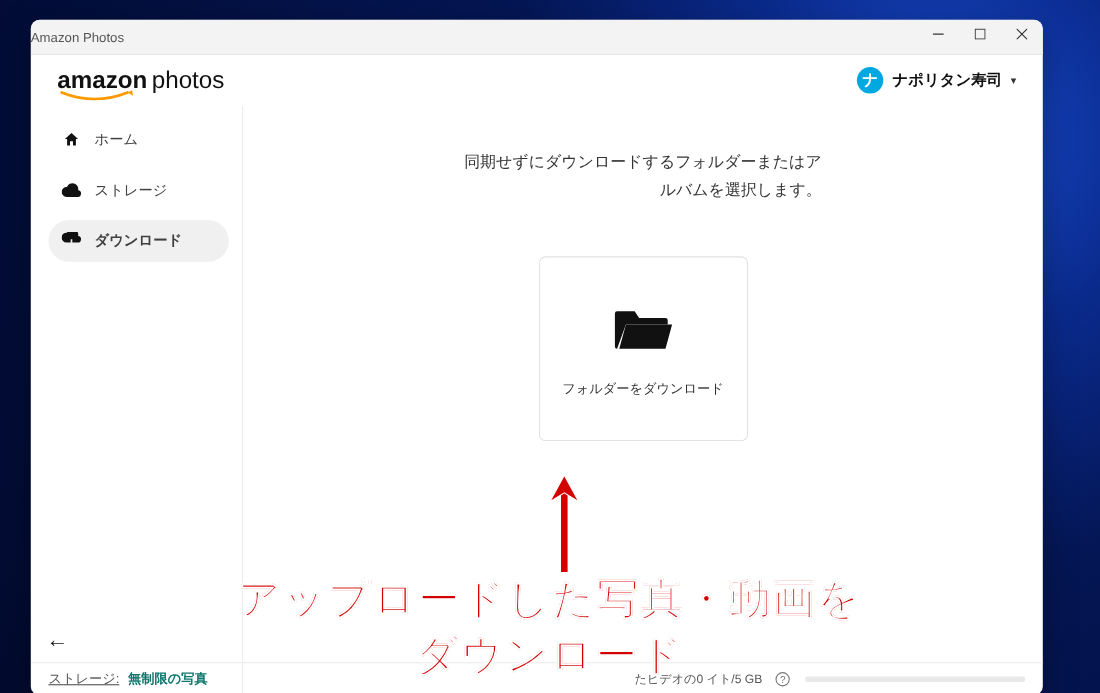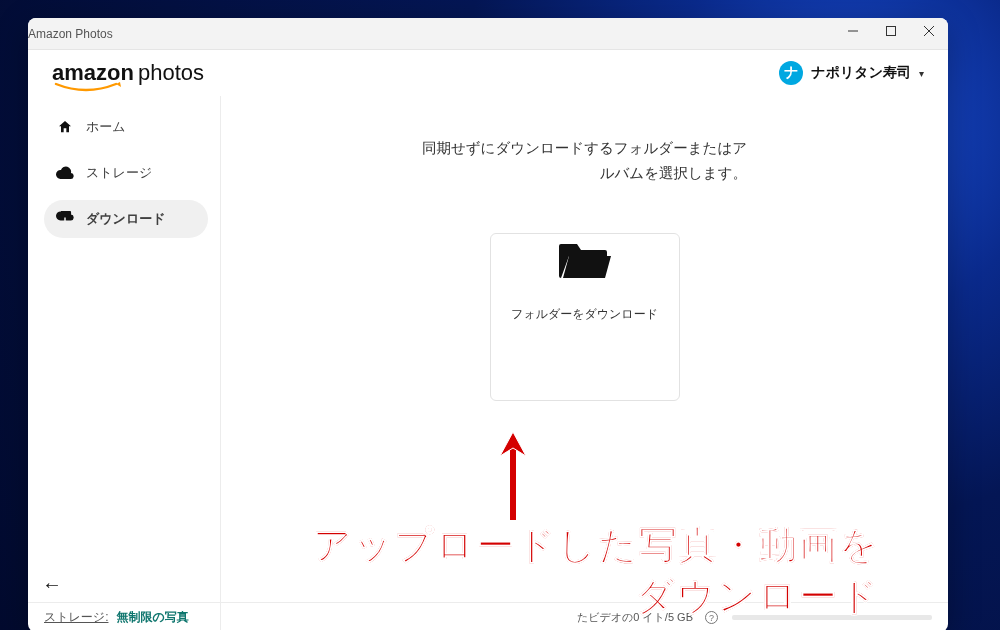--- a/index.html
+++ b/index.html
@@ -143,20 +143,21 @@
       gap: 64px;
     }
     .card {
       width: 190px;
       height: 168px;
       border: 1px solid #e2e2e2;
       border-radius: 6px;
       display: flex;
       flex-direction: column;
       align-items: center;
+      justify-content: center;
       gap: 24px;
       cursor: pointer;
     }
     .card-ico { width: 56px; height: 48px; }
     .card-label { font-size: 12px; color: #333; }
     .footer {
       position: absolute;
       bottom: 0;
       left: 0;
       right: 0;
@@ -194,21 +195,21 @@
       left: 498px;
       top: 432px;
       color: #d40000;
     }
     .annot-text {
       position: absolute;
       left: 50%;
       transform: translateX(-50%);
       top: 520px;
       width: 760px;
-      text-align: right;
+      text-align: center;
       font-size: 38px;
       font-weight: 700;
       color: #d40000;
       -webkit-text-stroke: 0.6px #fff;
       line-height: 1.35;
       letter-spacing: 2px;
       pointer-events: none;
       text-shadow: 1px 1px 0 #fff, -1px -1px 0 #fff, 1px -1px 0 #fff, -1px 1px 0 #fff;
     }
     .help-ico{ display:inline-block; width:13px; height:13px; border:1px solid #777; border-radius:50%; font-size:9px; line-height:12px; text-align:center; color:#777; margin-left:4px;}

